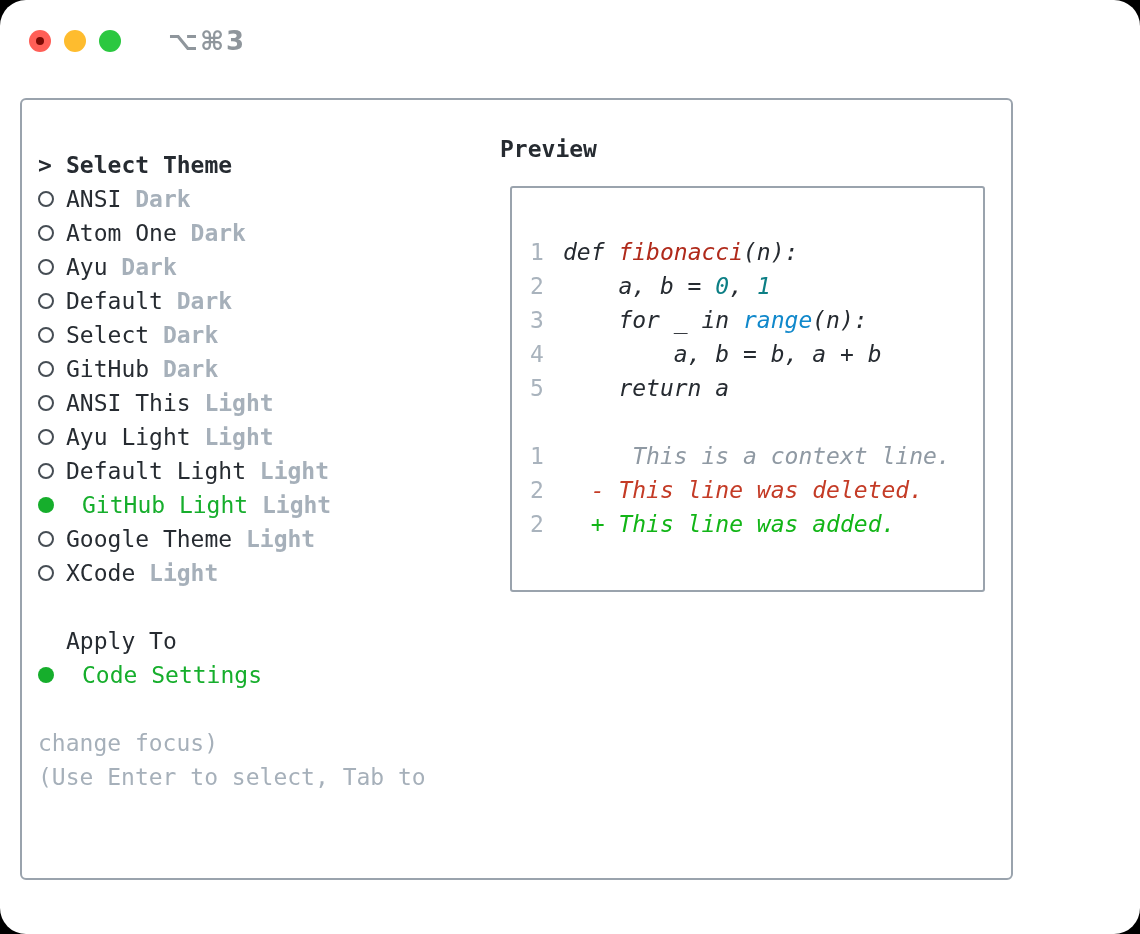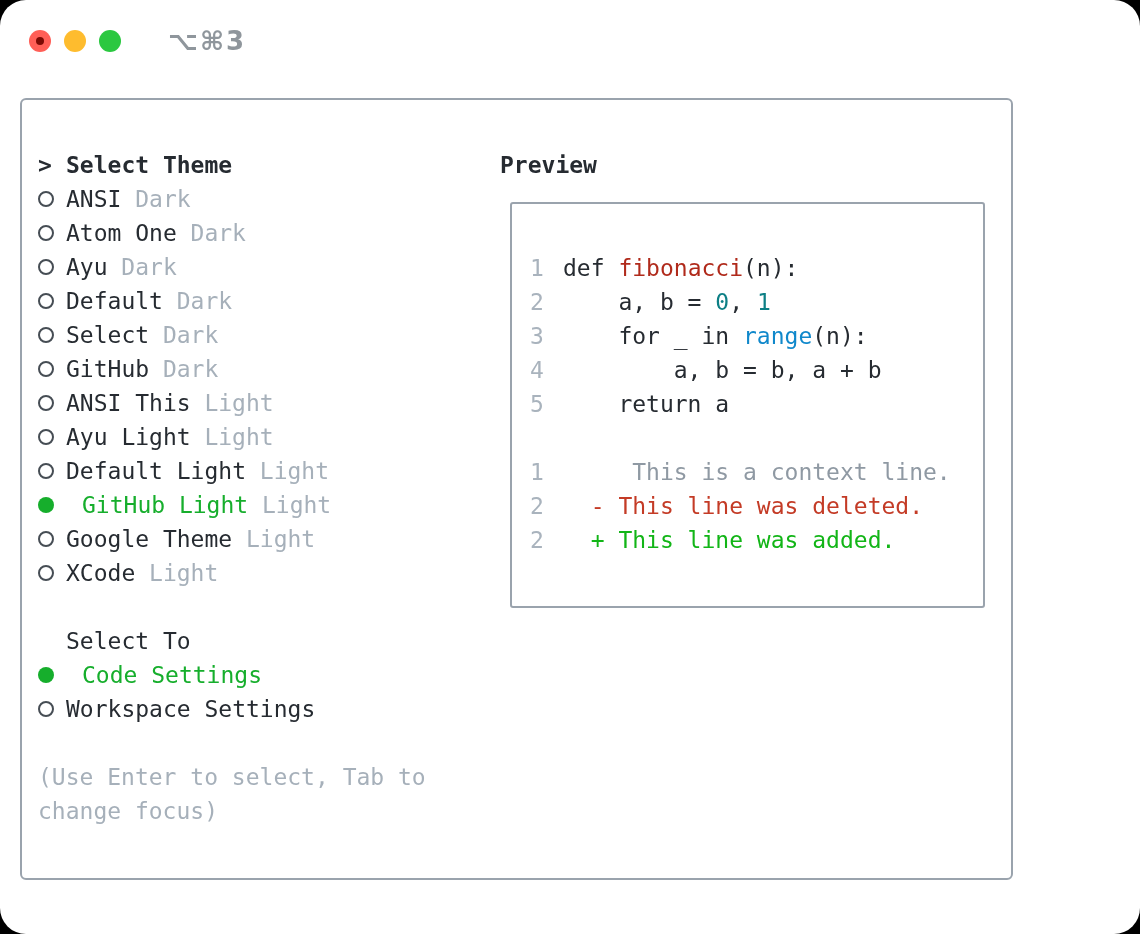--- a/index.html
+++ b/index.html
@@ -24,40 +24,40 @@
   .light.yellow { background:var(--traffic-yellow); }
   .light.green  { background:var(--traffic-green); }
   .light .dot   { width:8px; height:8px; border-radius:50%; background:#7b0a04; }
   .win-title { margin-left:34px; color:#8f969c; font-family:"DejaVu Sans","Liberation Sans",sans-serif;
                font-size:26px; font-weight:600; letter-spacing:2px; }
   
   .panel { position:absolute; left:20px; top:98px; width:993px; height:782px;
            box-sizing:border-box; border:2px solid var(--border-gray); border-radius:6px;
            background:#fff; }
   .left-col  { position:absolute; left:16px; top:48px; }
-  .right-col { position:absolute; left:478px; top:48px; }
+  .right-col { position:absolute; left:478px; top:32px; }
   .row { display:flex; align-items:center; height:34px; font-size:23px; line-height:34px; }
   .prefix { width:28px; flex:none; display:flex; align-items:center; }
   .bold { font-weight:700; }
   .label { white-space:pre; color:var(--text-dark); }
-  .badge { color:var(--muted-gray); margin-left:13.8px; white-space:pre; }
+  .badge { color:var(--muted-gray); margin-left:13.8px; white-space:pre;font-weight:bold; }
   .radio { box-sizing:border-box; width:16px; height:16px; border:2px solid #464d54;
            border-radius:50%; }
   .row.selected .radio { border:0; background:var(--accent-green); }
   .row.selected .label { color:var(--accent-green);margin-left:16px; }
   .spacer { height:34px; }
   .hint { color:var(--muted-gray); font-size:23px; line-height:34px; white-space:pre; }
   
   .preview-box { box-sizing:border-box; width:475px; height:406px; margin:20px 0 0 10px;
                  border:2px solid var(--border-gray); border-radius:3px;
                  padding:47px 0 0 18px; background:#fff; }
   .code-row { display:flex; align-items:center; height:34px; font-size:23px; line-height:34px; }
   .code-row.blank { height:34px; }
   .ln { width:33px; flex:none; color:var(--line-number-gray); }
-  .code-content { white-space:pre; }
+  .code-content { white-space:pre;font-style:italic; }
   .seg-text    { color:var(--text-dark); }
   .seg-func    { color:var(--func-red); }
   .seg-builtin { color:var(--builtin-blue); }
   .seg-number  { color:var(--number-teal); }
   .seg-context { color:var(--context-gray);text-align:center; }
   .seg-deleted { color:var(--deleted-red); }
   .seg-added   { color:var(--added-green);margin-top:45px; }
 </style>
 </head>
 <body>
@@ -165,43 +165,36 @@
     </span>
     <span class="label">XCode</span>
     <span class="badge">Light</span>
   </div>
         </div>
 
       <div class="spacer"></div>
 
       <div class="row">
         <span class="prefix"></span>
-        <span class="label">Select To</span>
+        <span class="label">Apply To</span>
       </div>
 
       <div id="apply-list">
           <div class="row selected">
     <span class="prefix">
       <span class="radio"></span>
     </span>
     <span class="label">Code Settings</span>
 
   </div>
-          <div class="row">
-    <span class="prefix">
-      <span class="radio"></span>
-    </span>
-    <span class="label">Workspace Settings</span>
-
-  </div>
         </div>
 
       <div class="spacer"></div>
 
-      <div class="hint" id="hint"><div>(Use Enter to select, Tab to</div><div>change focus)</div></div>
+      <div class="hint" id="hint"><div>change focus)</div><div>(Use Enter to select, Tab to</div></div>
     </div>
 
     <div class="right-col">
       <div class="row">
         <span class="label bold">Preview</span>
       </div>
       <div class="preview-box" id="preview-box">
           <div class="code-row">
     <span class="ln">1</span>
     <span class="code-content"><span class="seg-text">def </span><span class="seg-func">fibonacci</span><span class="seg-text">(n):</span></span>

